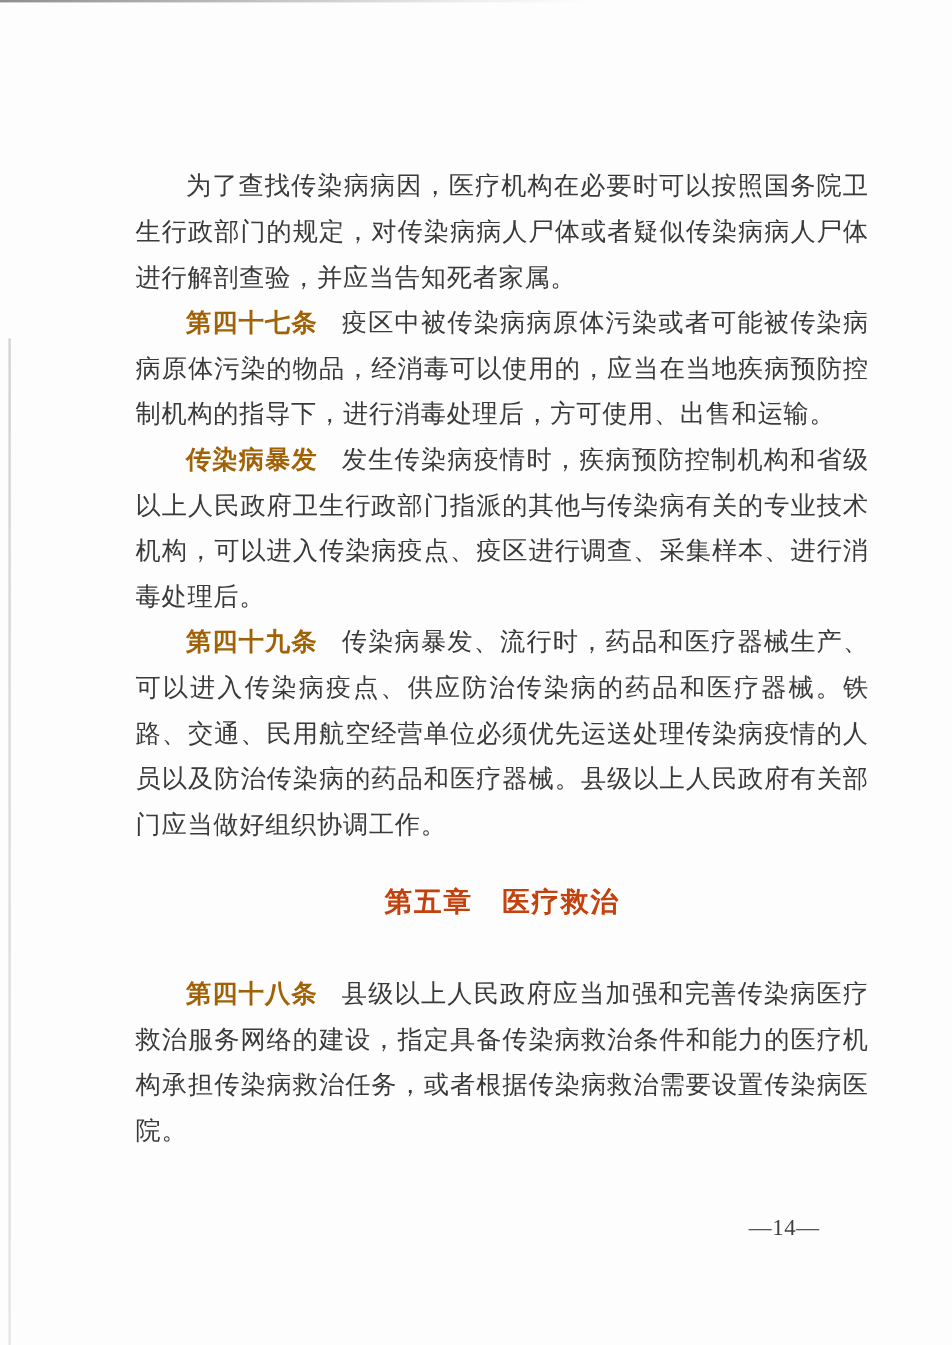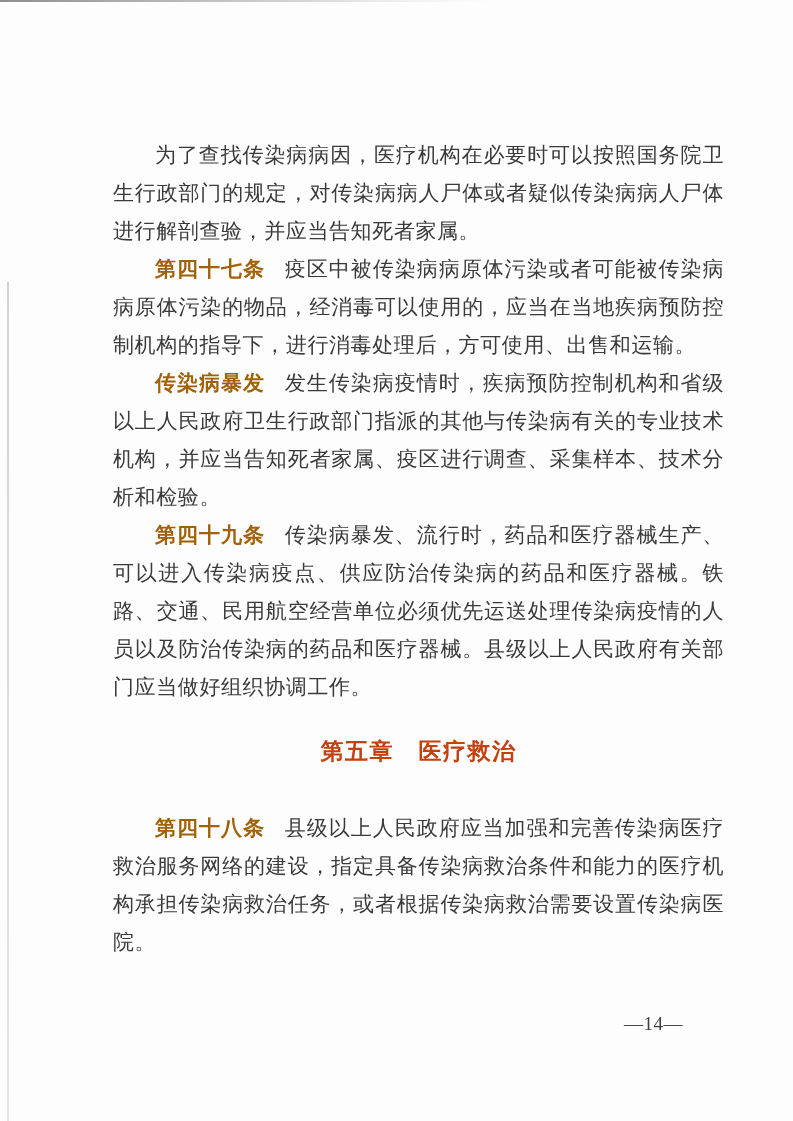--- a/index.html
+++ b/index.html
@@ -85,21 +85,21 @@
 
   <div class="scan-top-edge"></div>
   <div class="scan-left-edge"></div>
 
   <main class="text-block">
 
     <p class="para"><span>为了查找传染病病因，医疗机构在必要时可以按照国务院卫生行政部门的规定，对传染病病人尸体或者疑似传染病病人尸体进行解剖查验，并应当告知死者家属。</span></p>
 
     <p class="para"><b class="article-lead">第四十七条</b><span>疫区中被传染病病原体污染或者可能被传染病病原体污染的物品，经消毒可以使用的，应当在当地疾病预防控制机构的指导下，进行消毒处理后，方可使用、出售和运输。</span></p>
 
-    <p class="para"><b class="article-lead">传染病暴发</b><span>发生传染病疫情时，疾病预防控制机构和省级以上人民政府卫生行政部门指派的其他与传染病有关的专业技术机构，并应当告知死者家属、疫区进行调查、采集样本、技术分析和检验。</span></p>
+    <p class="para"><b class="article-lead">传染病暴发</b><span>发生传染病疫情时，疾病预防控制机构和省级以上人民政府卫生行政部门指派的其他与传染病有关的专业技术机构，可以进入传染病疫点、疫区进行调查、采集样本、进行消毒处理后。</span></p>
 
     <p class="para"><b class="article-lead">第四十九条</b><span>传染病暴发、流行时，药品和医疗器械生产、可以进入传染病疫点、供应防治传染病的药品和医疗器械。铁路、交通、民用航空经营单位必须优先运送处理传染病疫情的人员以及防治传染病的药品和医疗器械。县级以上人民政府有关部门应当做好组织协调工作。</span></p>
 
     <h2 class="chapter-heading">第五章　医疗救治</h2>
 
     <p class="para"><b class="article-lead">第四十八条</b><span>县级以上人民政府应当加强和完善传染病医疗救治服务网络的建设，指定具备传染病救治条件和能力的医疗机构承担传染病救治任务，或者根据传染病救治需要设置传染病医院。</span></p>
 
   </main>
 
   <div class="page-number">—14—</div>

